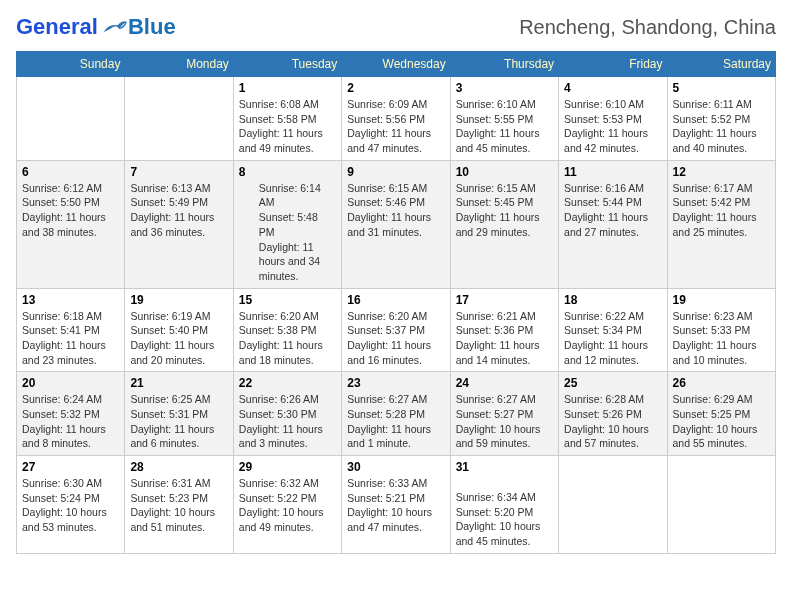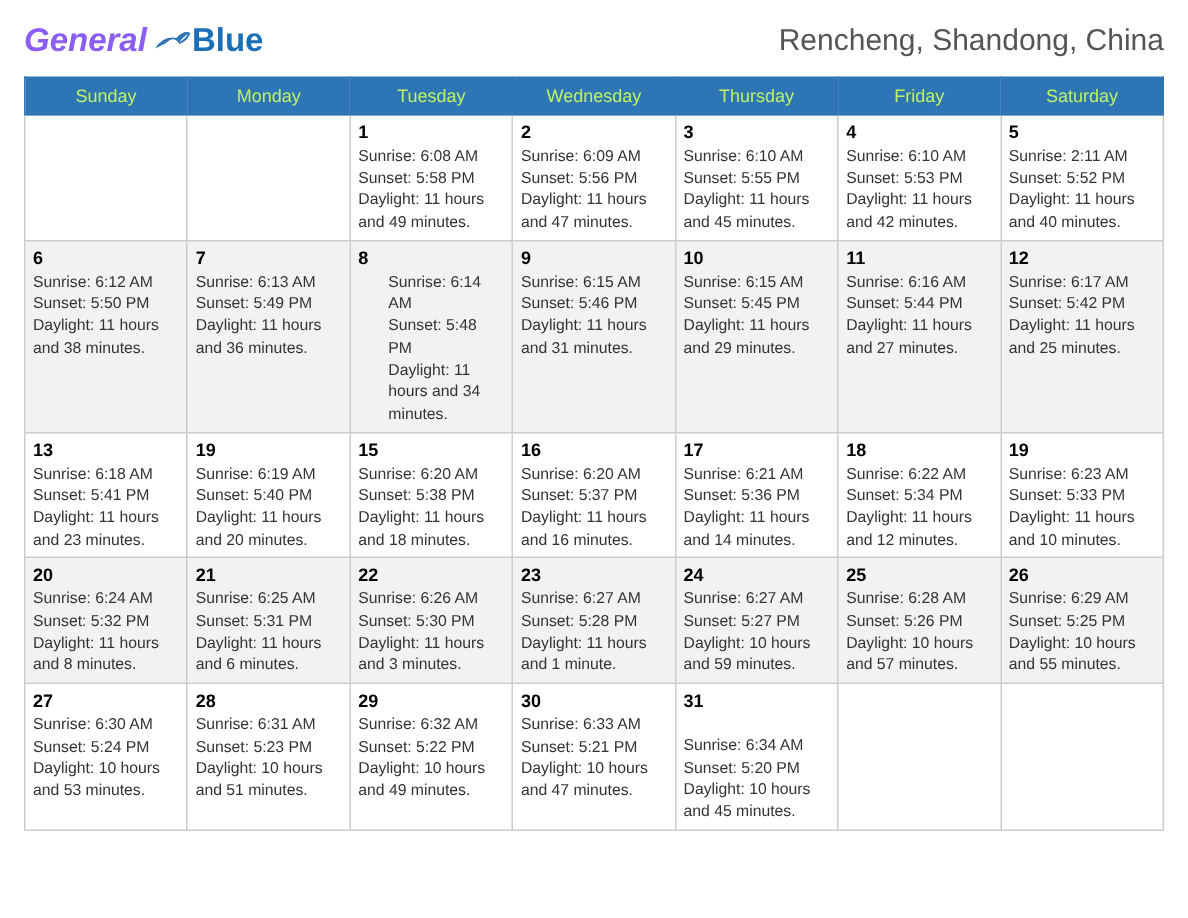--- a/index.html
+++ b/index.html
@@ -22,21 +22,21 @@
       align-items: flex-start;
     }
     .logo-text {
       display: flex;
       align-items: center;
       font-size: 22px;
       font-weight: bold;
       color: #333;
       line-height: 1;
     }
-    .logo-general { color: #8b5cf6; font-style: italic; }
+    .logo-general { color: #1d4ed8; }
     .logo-blue { color: #1a6fb5; }
     .logo-bird {
       width: 28px;
       height: 22px;
       margin-left: 2px;
     }
     .title-block {
       text-align: right;
     }
     .month-title {
@@ -50,23 +50,23 @@
       color: #555;
       margin-top: 0;
     }
     .calendar {
       width: 100%;
       border-collapse: collapse;
       font-size: 11px;
     }
     .calendar th {
       background: #2e75b6;
-      color: #bef264;
+      color: #fef9c3;
       padding: 5px 4px;
-      text-align: center;
+      text-align: right;
       font-size: 12px;
       font-weight: normal;
       border: 1px solid #2e75b6;
     }
     .calendar td {
       border: 1px solid #ccc;
       vertical-align: top;
       padding: 4px 5px;
       width: 107px;
       min-height: 75px;
@@ -143,21 +143,21 @@
 Daylight: 11 hours and 45 minutes.</div>
         </td>
         <td>
           <span class="day-num">4</span>
           <div class="day-detail" style="white-space: pre-line;">Sunrise: 6:10 AM
 Sunset: 5:53 PM
 Daylight: 11 hours and 42 minutes.</div>
         </td>
         <td>
           <span class="day-num">5</span>
-          <div class="day-detail" style="white-space: pre-line;">Sunrise: 2:11 AM
+          <div class="day-detail" style="white-space: pre-line;">Sunrise: 6:11 AM
 Sunset: 5:52 PM
 Daylight: 11 hours and 40 minutes.</div>
         </td>
       </tr>
       <tr>
         <td>
           <span class="day-num">6</span>
           <div class="day-detail" style="white-space: pre-line;">Sunrise: 6:12 AM
 Sunset: 5:50 PM
 Daylight: 11 hours and 38 minutes.</div>

